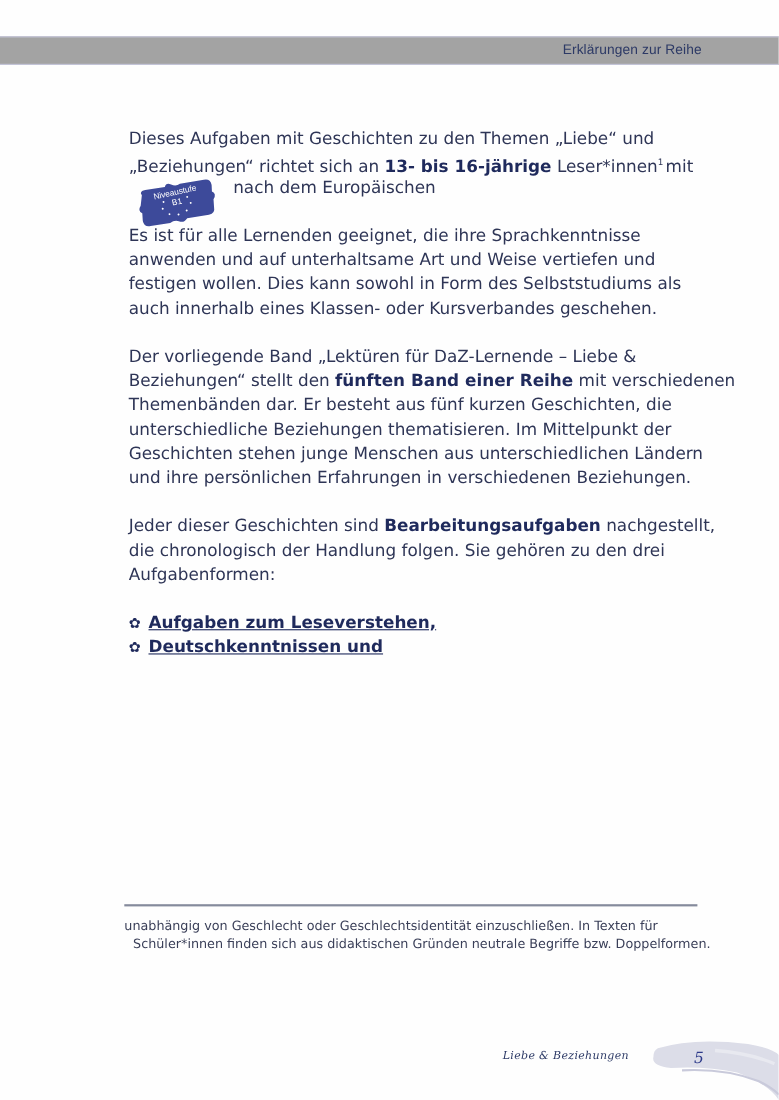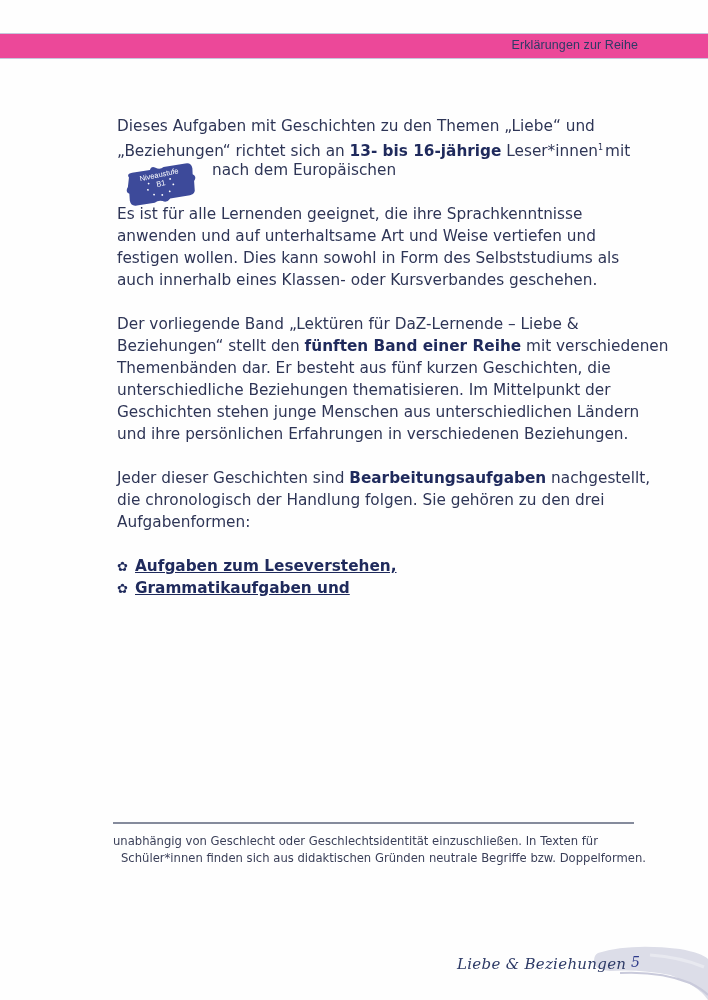--- a/index.html
+++ b/index.html
@@ -10,21 +10,21 @@
     }
     body {
       position: relative;
       font-family: "DejaVu Sans", sans-serif;
       color: #2d3457;
     }
     .header-band {
       position: absolute;
       left: 0; top: 33px;
       width: 708px; height: 26px;
-      background: #ec4899;
+      background: #a3a3a3;
       border-top: 1px solid #c6c7dc;
       border-bottom: 1px solid #c6c7dc;
     }
     .header-title {
       position: absolute;
       right: 70px; top: 4px;
       font-family: "Liberation Sans", sans-serif;
       font-size: 12.5px;
       color: #2d3a66;
       letter-spacing: 0.1px;
@@ -91,21 +91,21 @@
       white-space: nowrap;
     }
     .fn-line { display: block; padding-left: 8px; }
     .fn-line:first-child { padding-left: 0; }
     .fn-mark { font-size: 7px; vertical-align: 5px; margin-right: 3px; }
     .footer-title {
       position: absolute;
       left: 457px; top: 955px;
       font-family: "DejaVu Serif", serif;
       font-style: italic;
-      font-size: 15px;
+      font-size: 10px;
       color: #2d3a66;
       letter-spacing: 0.3px;
     }
     .brush {
       position: absolute;
       left: 590px; top: 945px;
       width: 118px; height: 55px;
     }
     .brush svg { width: 100%; height: 100%; display: block; }
     .page-number {
@@ -166,21 +166,21 @@
   </div>
 
   <div class="para">
     <span class="line"><span>Jeder dieser Geschichten sind </span><b>Bearbeitungsaufgaben</b><span> nachgestellt,</span></span>
     <span class="line">die chronologisch der Handlung folgen. Sie gehören zu den drei</span>
     <span class="line">Aufgabenformen:</span>
   </div>
 
   <div class="bullets">
     <span class="bullet-item"><span class="bullet-icon">✿</span><span>Aufgaben zum Leseverstehen,</span></span>
-    <span class="bullet-item"><span class="bullet-icon">✿</span><span>Grammatikaufgaben und</span></span>
+    <span class="bullet-item"><span class="bullet-icon">✿</span><span>Deutschkenntnissen und</span></span>
   </div>
 </div>
 
 <div class="footnote-rule"></div>
 
 <div class="footnote">
   <span class="fn-line">unabhängig von Geschlecht oder Geschlechtsidentität einzuschließen. In Texten für</span>
   <span class="fn-line">Schüler*innen finden sich aus didaktischen Gründen neutrale Begriffe bzw. Doppelformen.</span>
 </div>
 

